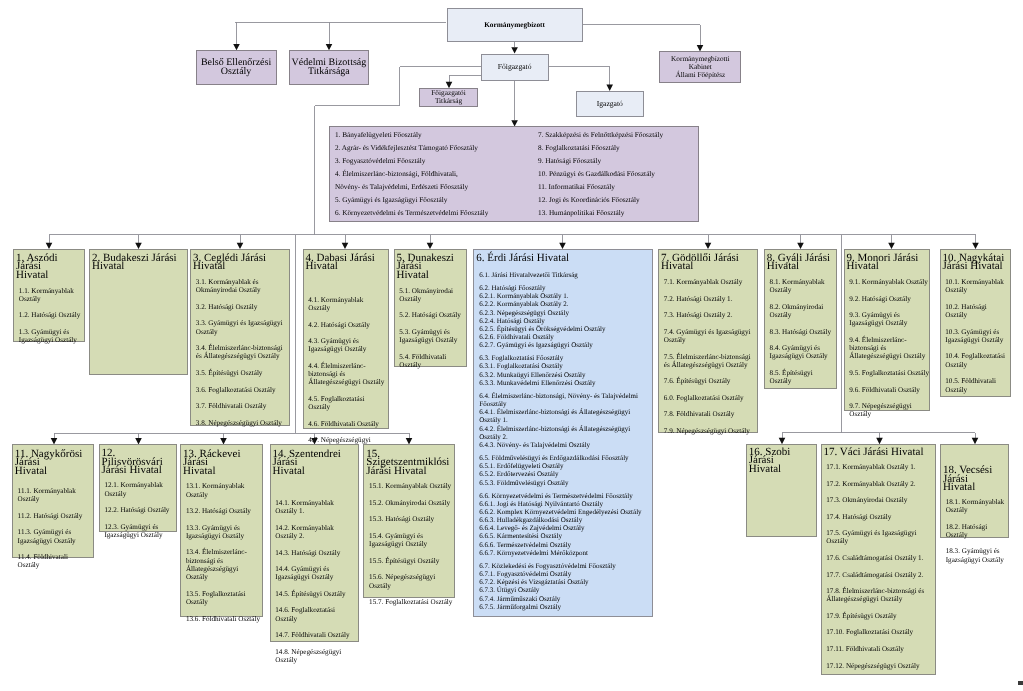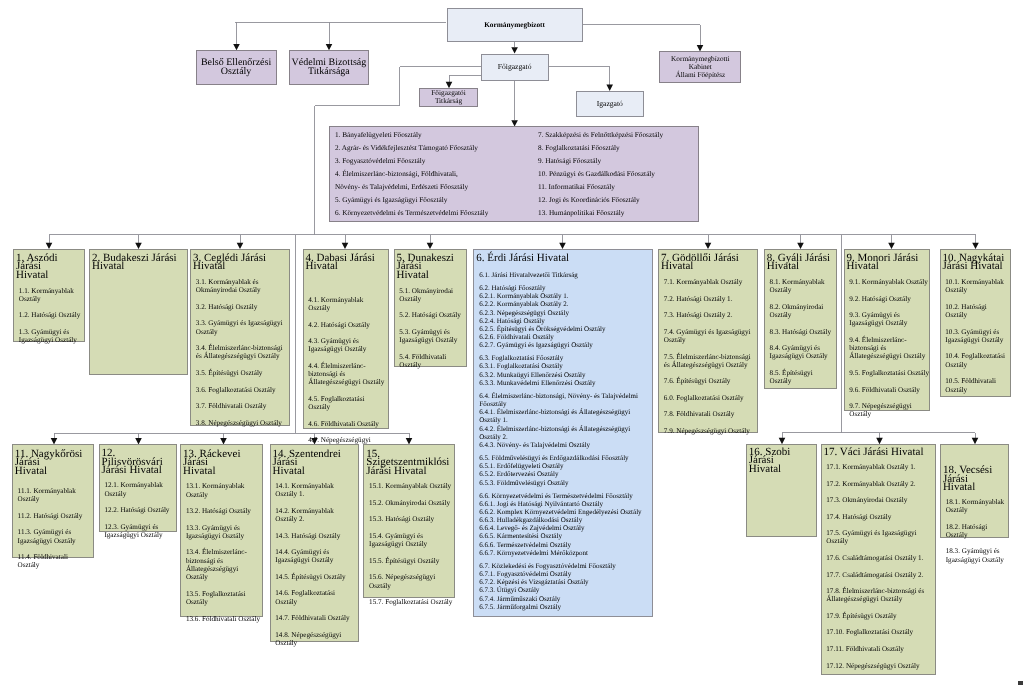--- a/index.html
+++ b/index.html
@@ -278,21 +278,21 @@
     <div class="di">13.4. Élelmiszerlánc-biztonsági és Állategészségügyi Osztály</div>
     <div class="di">13.5. Foglalkoztatási Osztály</div>
     <div class="di">13.6. Földhivatali Osztály</div>
   </div>
 </div>
 <div class="box green" style="left:269.5px;top:444.3px;width:89.4px;height:198px;">
   <div class="dt" style="padding-top:4.4px;">
     <span>14. Szentendrei Járási</span>
     <span>Hivatal</span>
   </div>
-  <div class="dl" style="width:78px;margin-top:7px;font-family:Liberation Serif, serif;">
+  <div class="dl" style="width:78px;margin-top:24px;font-family:Liberation Serif, serif;">
     <div class="di">14.1. Kormányablak Osztály 1.</div>
     <div class="di">14.2. Kormányablak Osztály 2.</div>
     <div class="di">14.3. Hatósági Osztály</div>
     <div class="di">14.4. Gyámügyi és Igazságügyi Osztály</div>
     <div class="di">14.5. Építésügyi Osztály</div>
     <div class="di">14.6. Foglalkoztatási Osztály</div>
     <div class="di">14.7. Földhivatali Osztály</div>
     <div class="di">14.8. Népegészségügyi Osztály</div>
   </div>
 </div>

